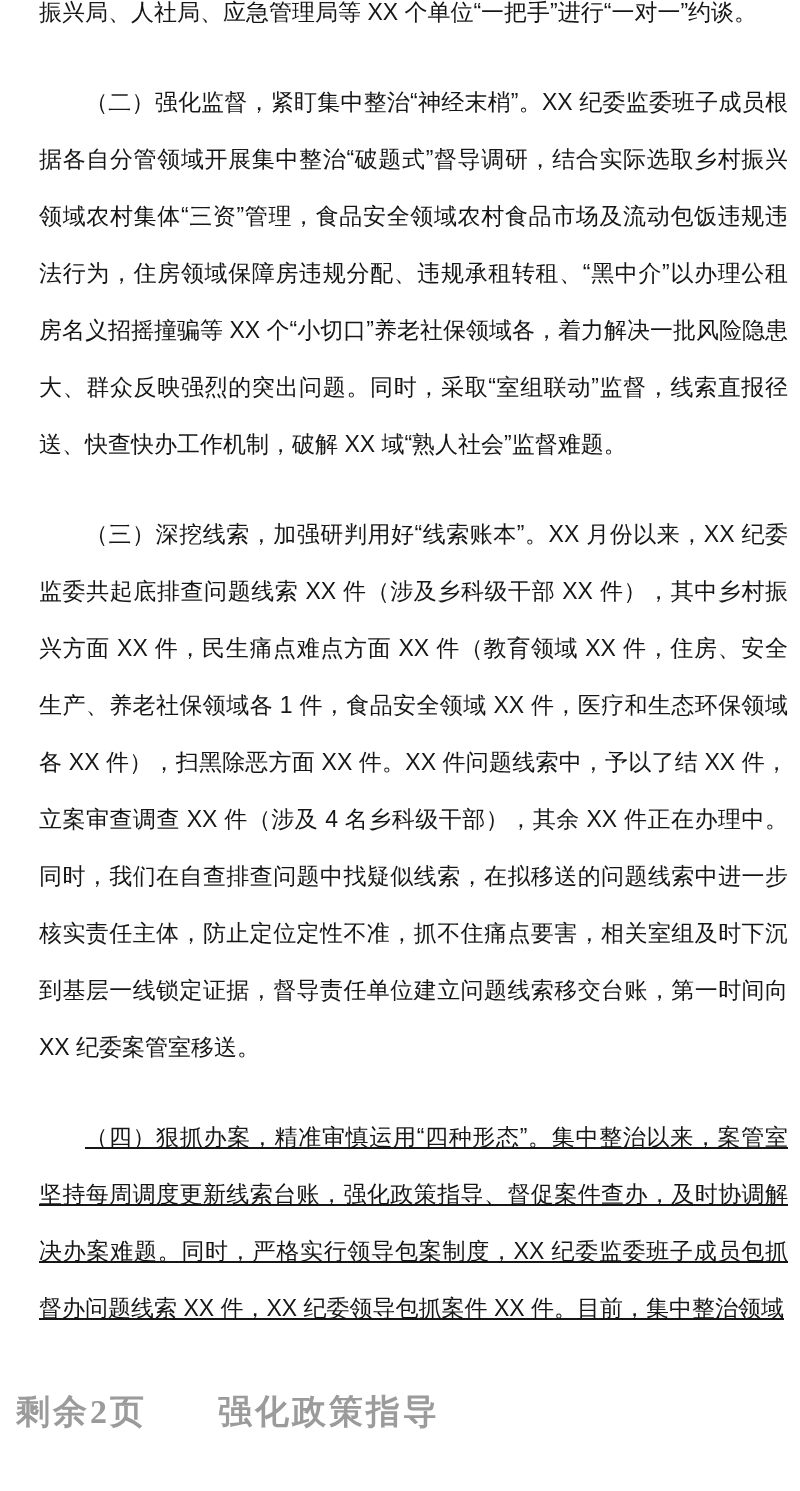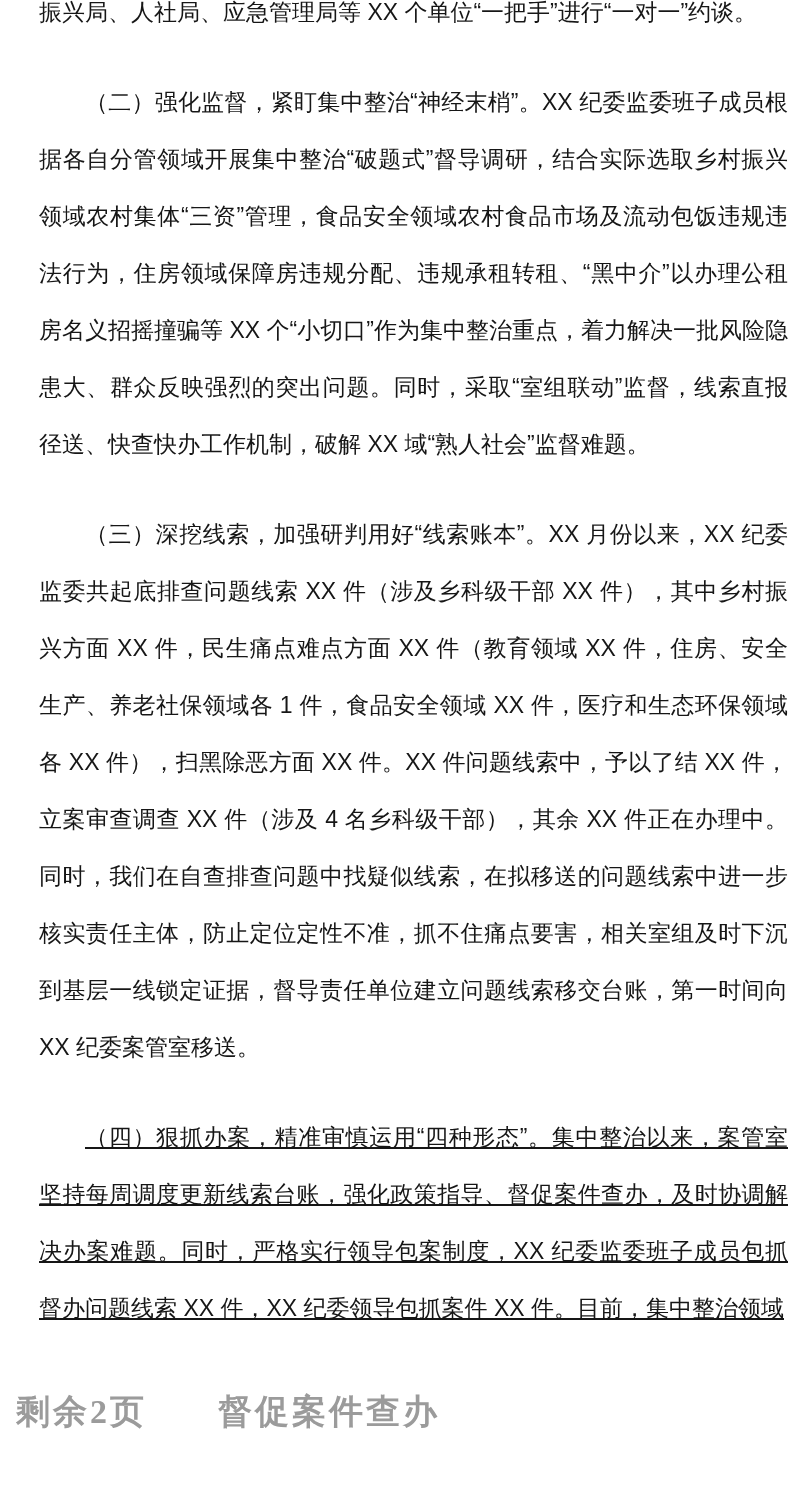--- a/index.html
+++ b/index.html
@@ -54,25 +54,25 @@
   }
 </style>
 </head>
 <body>
 
 <main class="page">
 
   <section class="doc-body">
     <p class="para clipped-top">振兴局、人社局、应急管理局等 XX 个单位“一把手”进行“一对一”约谈。</p>
 
-    <p class="para">（二）强化监督，紧盯集中整治“神经末梢”。XX 纪委监委班子成员根据各自分管领域开展集中整治“破题式”督导调研，结合实际选取乡村振兴领域农村集体“三资”管理，食品安全领域农村食品市场及流动包饭违规违法行为，住房领域保障房违规分配、违规承租转租、“黑中介”以办理公租房名义招摇撞骗等 XX 个“小切口”作为集中整治重点，着力解决一批风险隐患大、群众反映强烈的突出问题。同时，采取“室组联动”监督，线索直报径送、快查快办工作机制，破解 XX 域“熟人社会”监督难题。</p>
+    <p class="para">（二）强化监督，紧盯集中整治“神经末梢”。XX 纪委监委班子成员根据各自分管领域开展集中整治“破题式”督导调研，结合实际选取乡村振兴领域农村集体“三资”管理，食品安全领域农村食品市场及流动包饭违规违法行为，住房领域保障房违规分配、违规承租转租、“黑中介”以办理公租房名义招摇撞骗等 XX 个“小切口”养老社保领域各，着力解决一批风险隐患大、群众反映强烈的突出问题。同时，采取“室组联动”监督，线索直报径送、快查快办工作机制，破解 XX 域“熟人社会”监督难题。</p>
 
     <p class="para">（三）深挖线索，加强研判用好“线索账本”。XX 月份以来，XX 纪委监委共起底排查问题线索 XX 件（涉及乡科级干部 XX 件），其中乡村振兴方面 XX 件，民生痛点难点方面 XX 件（教育领域 XX 件，住房、安全生产、养老社保领域各 1 件，食品安全领域 XX 件，医疗和生态环保领域各 XX 件），扫黑除恶方面 XX 件。XX 件问题线索中，予以了结 XX 件，立案审查调查 XX 件（涉及 4 名乡科级干部），其余 XX 件正在办理中。同时，我们在自查排查问题中找疑似线索，在拟移送的问题线索中进一步核实责任主体，防止定位定性不准，抓不住痛点要害，相关室组及时下沉到基层一线锁定证据，督导责任单位建立问题线索移交台账，第一时间向 XX 纪委案管室移送。</p>
 
     <p class="para last">（四）狠抓办案，精准审慎运用“四种形态”。集中整治以来，案管室坚持每周调度更新线索台账，强化政策指导、督促案件查办，及时协调解决办案难题。同时，严格实行领导包案制度，XX 纪委监委班子成员包抓督办问题线索 XX 件，XX 纪委领导包抓案件 XX 件。目前，集中整治领域</p>
   </section>
 
   <footer class="preview-footer">
     <span>剩余2页</span>
-    <span>督促案件查办</span>
+    <span>强化政策指导</span>
   </footer>
 
 </main>
 
 </body></html>

